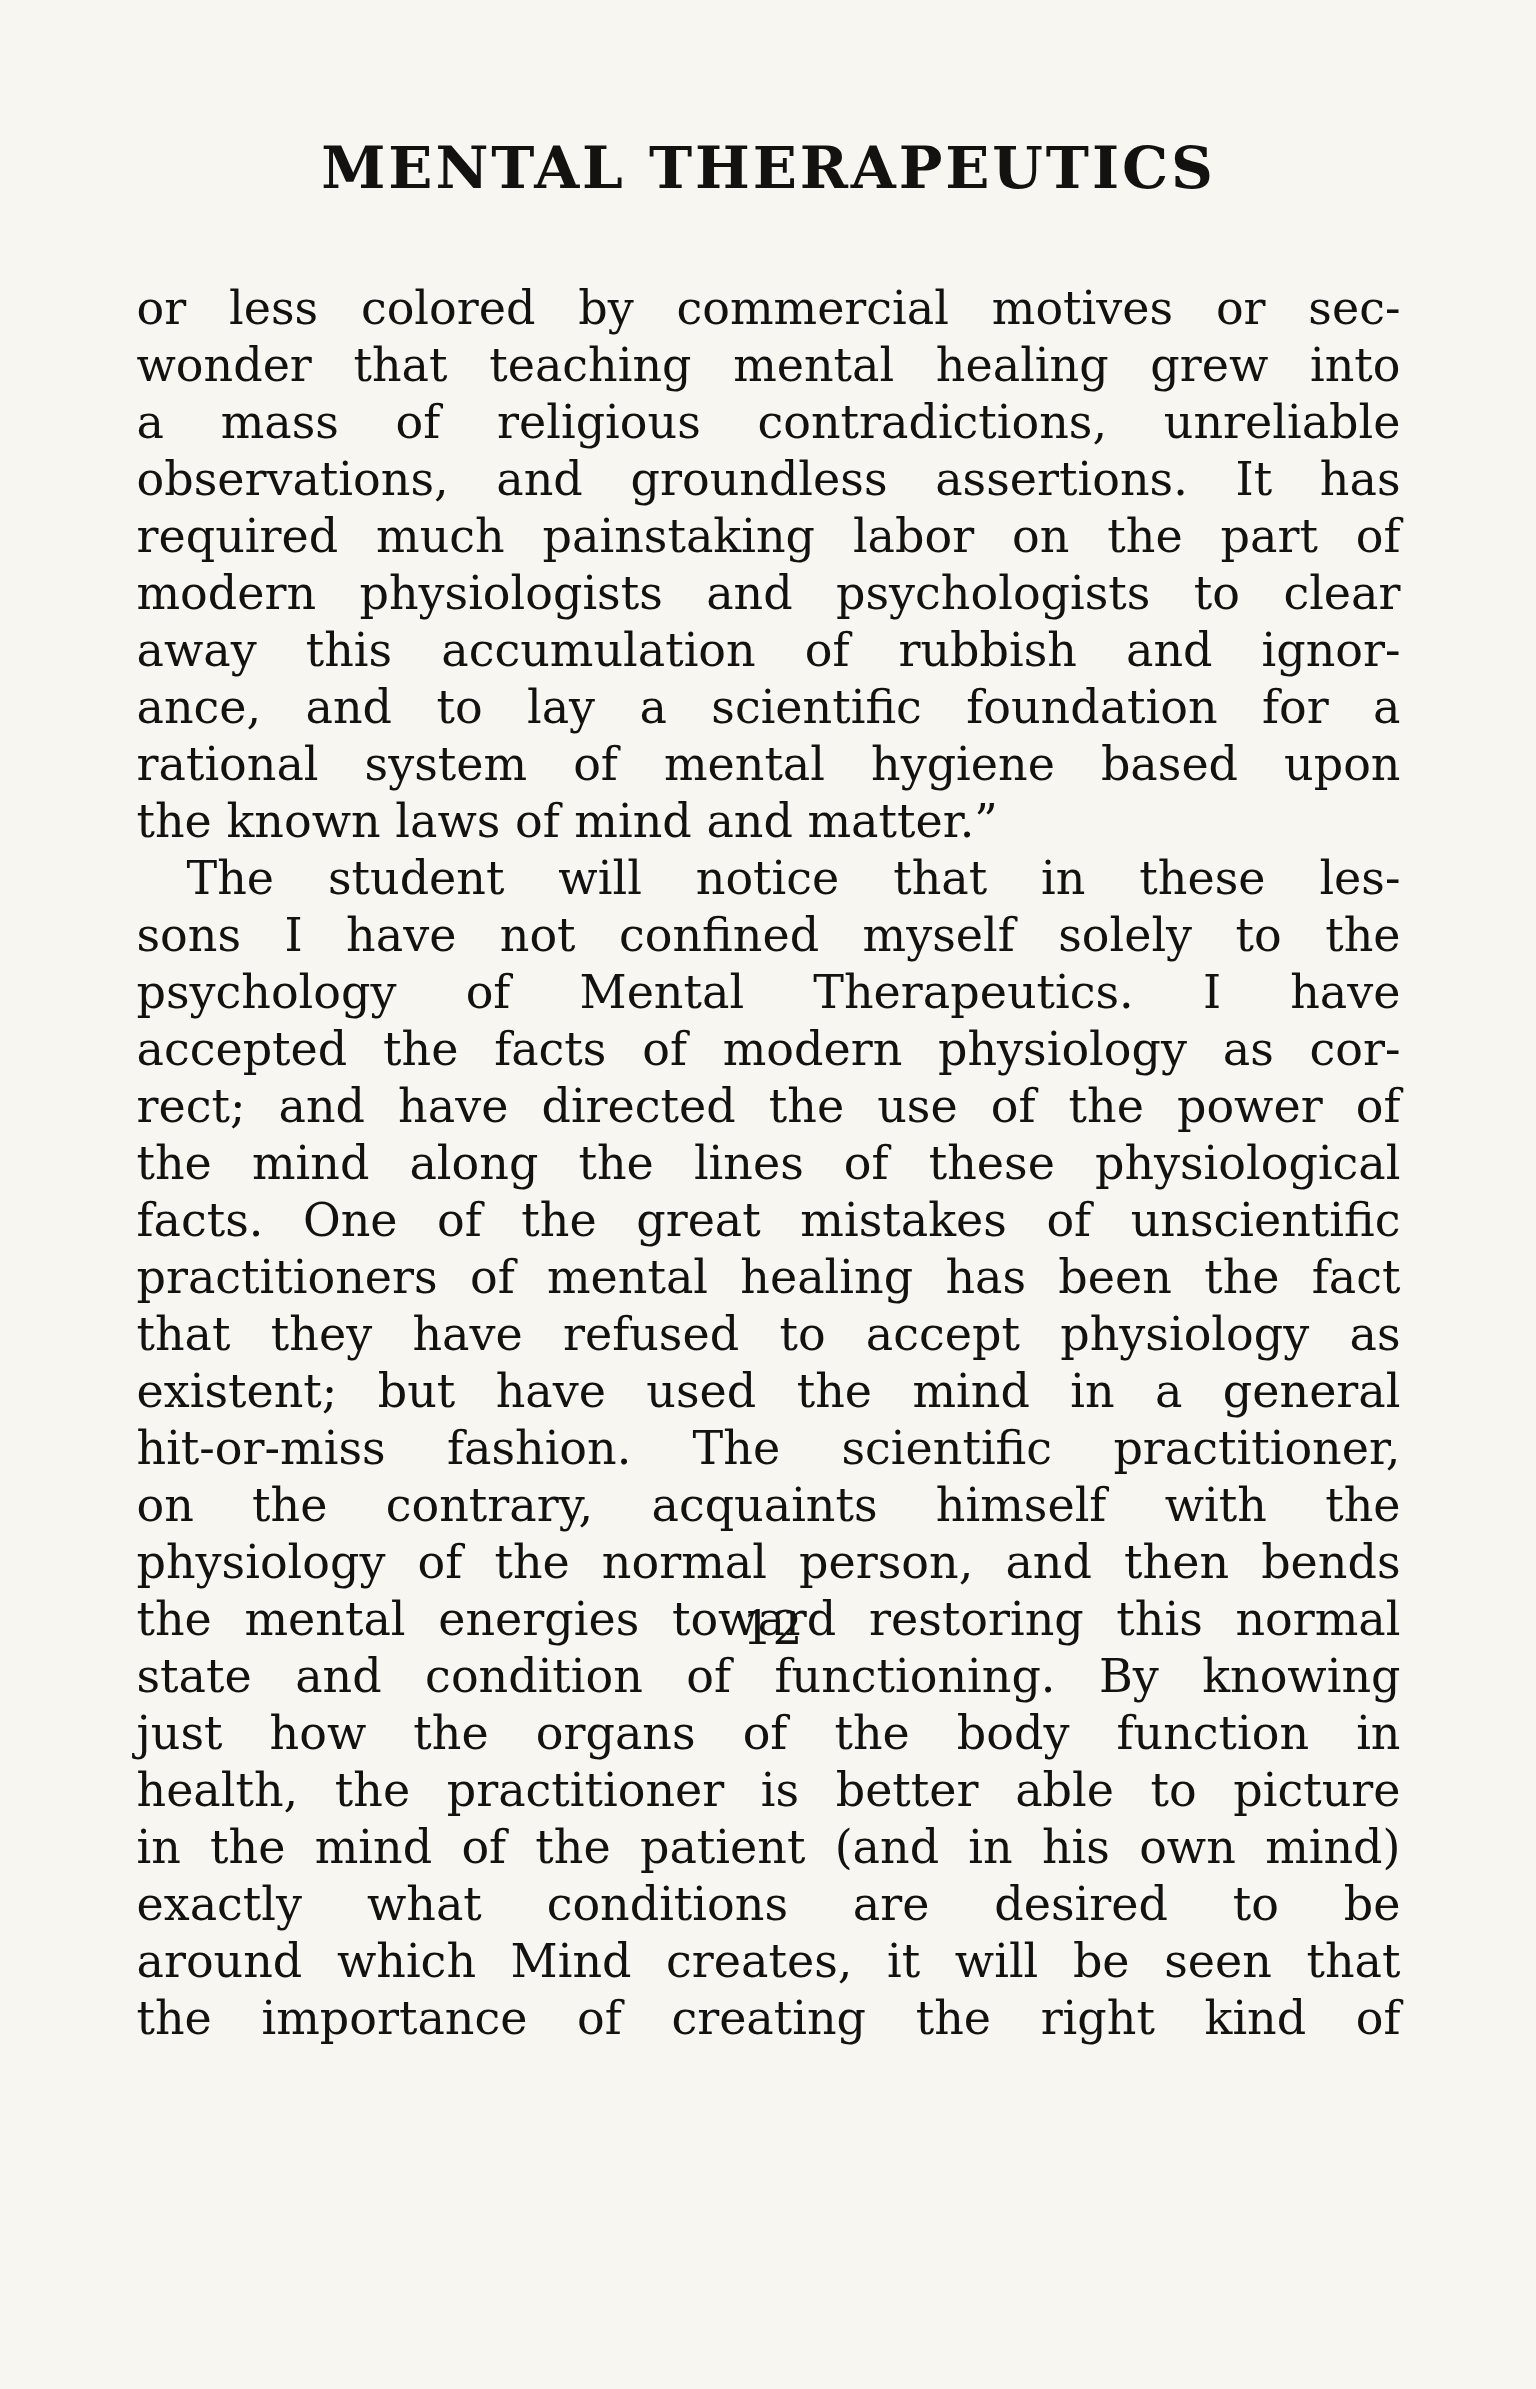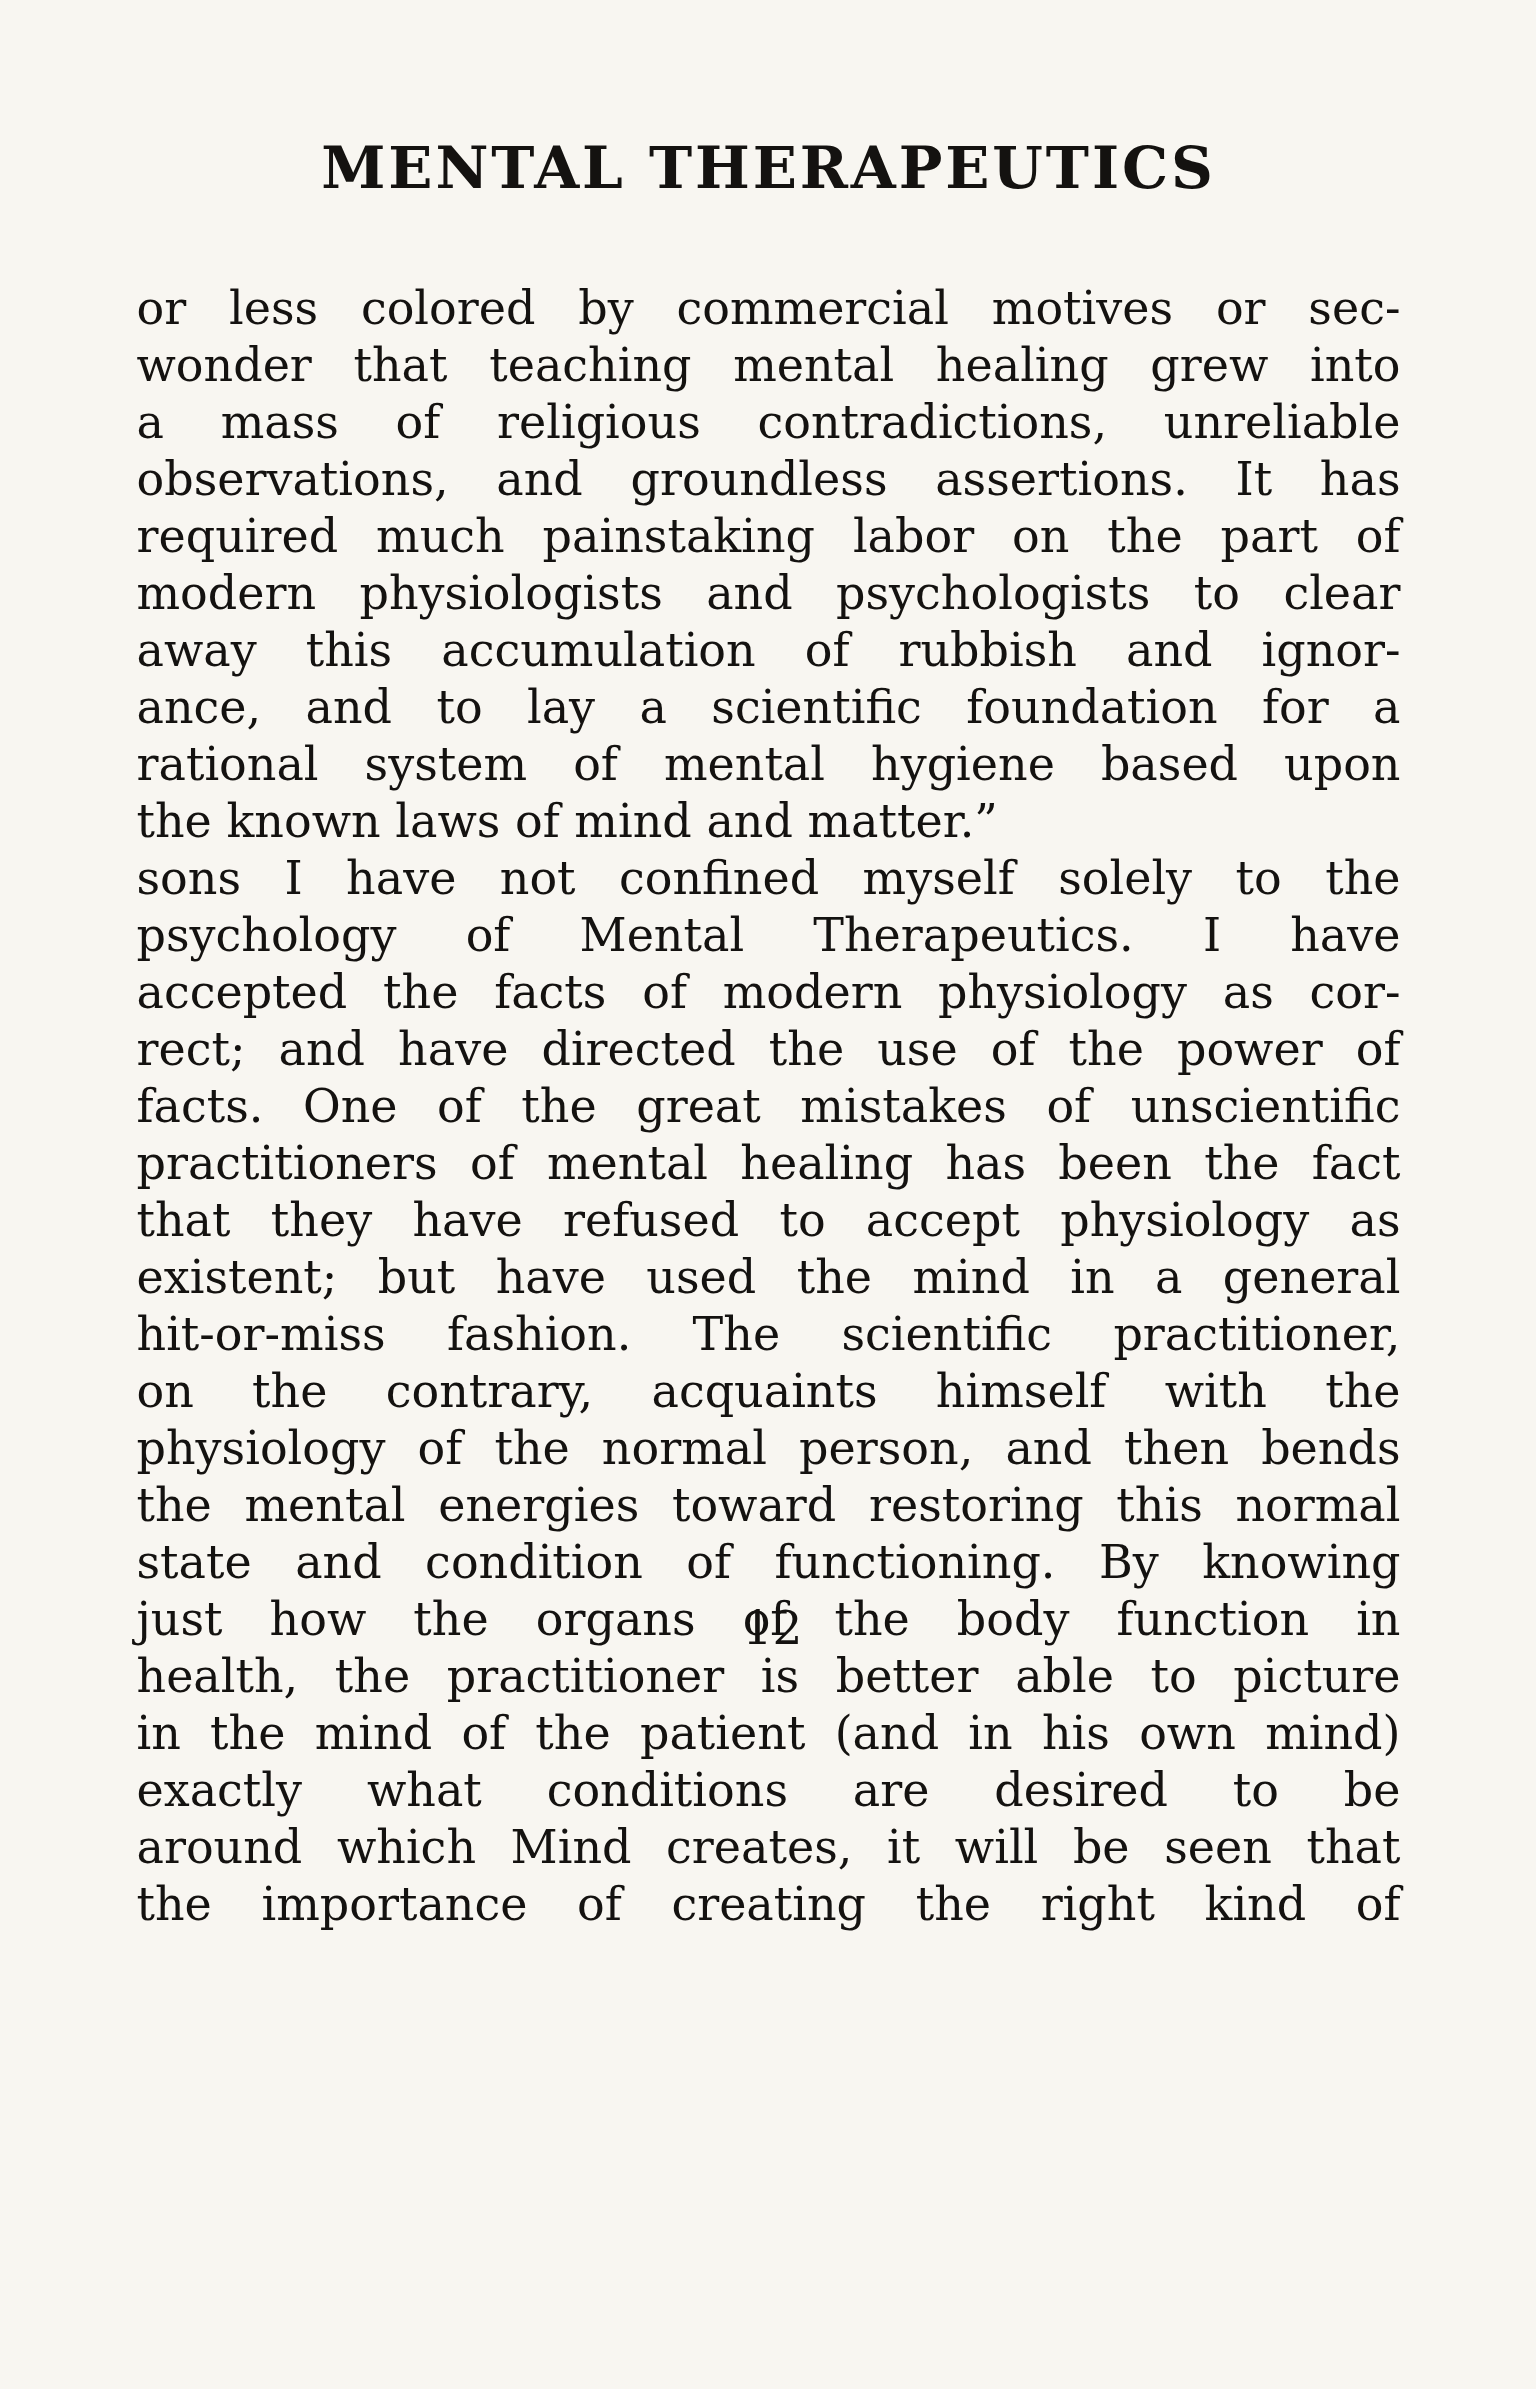--- a/index.html
+++ b/index.html
@@ -64,24 +64,26 @@
       <div class="line">or less colored by commercial motives or sec-</div>
       <div class="line">wonder that teaching mental healing grew into</div>
       <div class="line">a mass of religious contradictions, unreliable</div>
       <div class="line">observations, and groundless assertions.  It has</div>
       <div class="line">required much painstaking labor on the part of</div>
       <div class="line">modern physiologists and psychologists to clear</div>
       <div class="line">away this accumulation of rubbish and ignor-</div>
       <div class="line">ance, and to lay a scientific foundation for a</div>
       <div class="line">rational system of mental hygiene based upon</div>
       <div class="line no-stretch">the known laws of mind and matter.”</div>
+      <div class="line indent">The student will notice that in these les-</div>
       <div class="line">sons I have not confined myself solely to the</div>
       <div class="line">psychology of Mental Therapeutics.  I have</div>
       <div class="line">accepted the facts of modern physiology as cor-</div>
       <div class="line">rect; and have directed the use of the power of</div>
+      <div class="line">the mind along the lines of these physiological</div>
       <div class="line">facts.  One of the great mistakes of unscientific</div>
       <div class="line">practitioners of mental healing has been the fact</div>
       <div class="line">that they have refused to accept physiology as</div>
       <div class="line">existent; but have used the mind in a general</div>
       <div class="line">hit-or-miss fashion.  The scientific practitioner,</div>
       <div class="line">on the contrary, acquaints himself with the</div>
       <div class="line">physiology of the normal person, and then bends</div>
       <div class="line">the mental energies toward restoring this normal</div>
       <div class="line">state and condition of functioning.   By knowing</div>
       <div class="line">just how the organs of the body function in</div>

